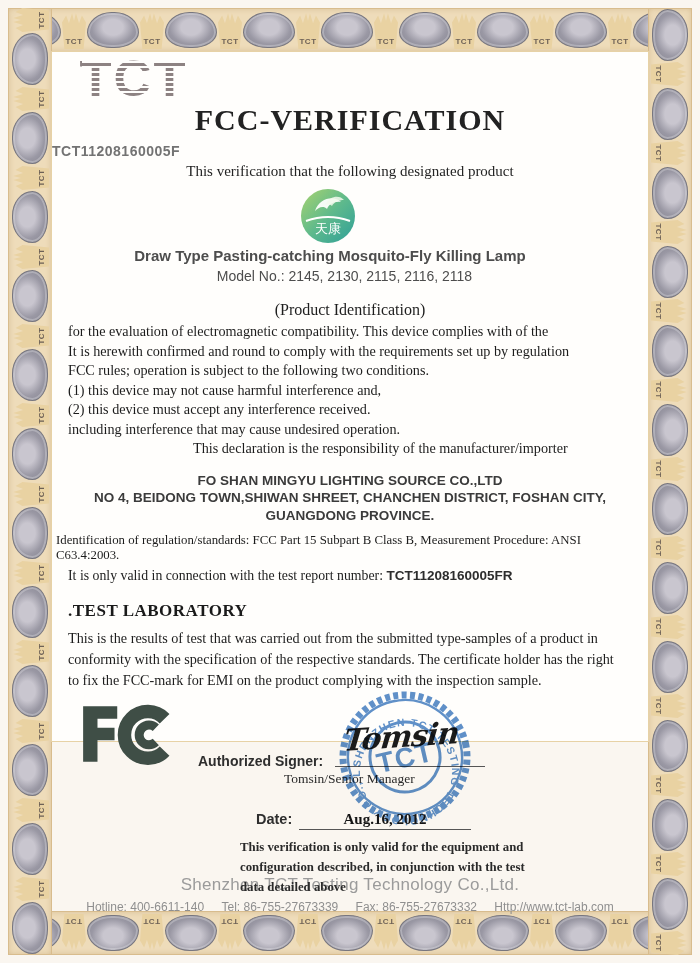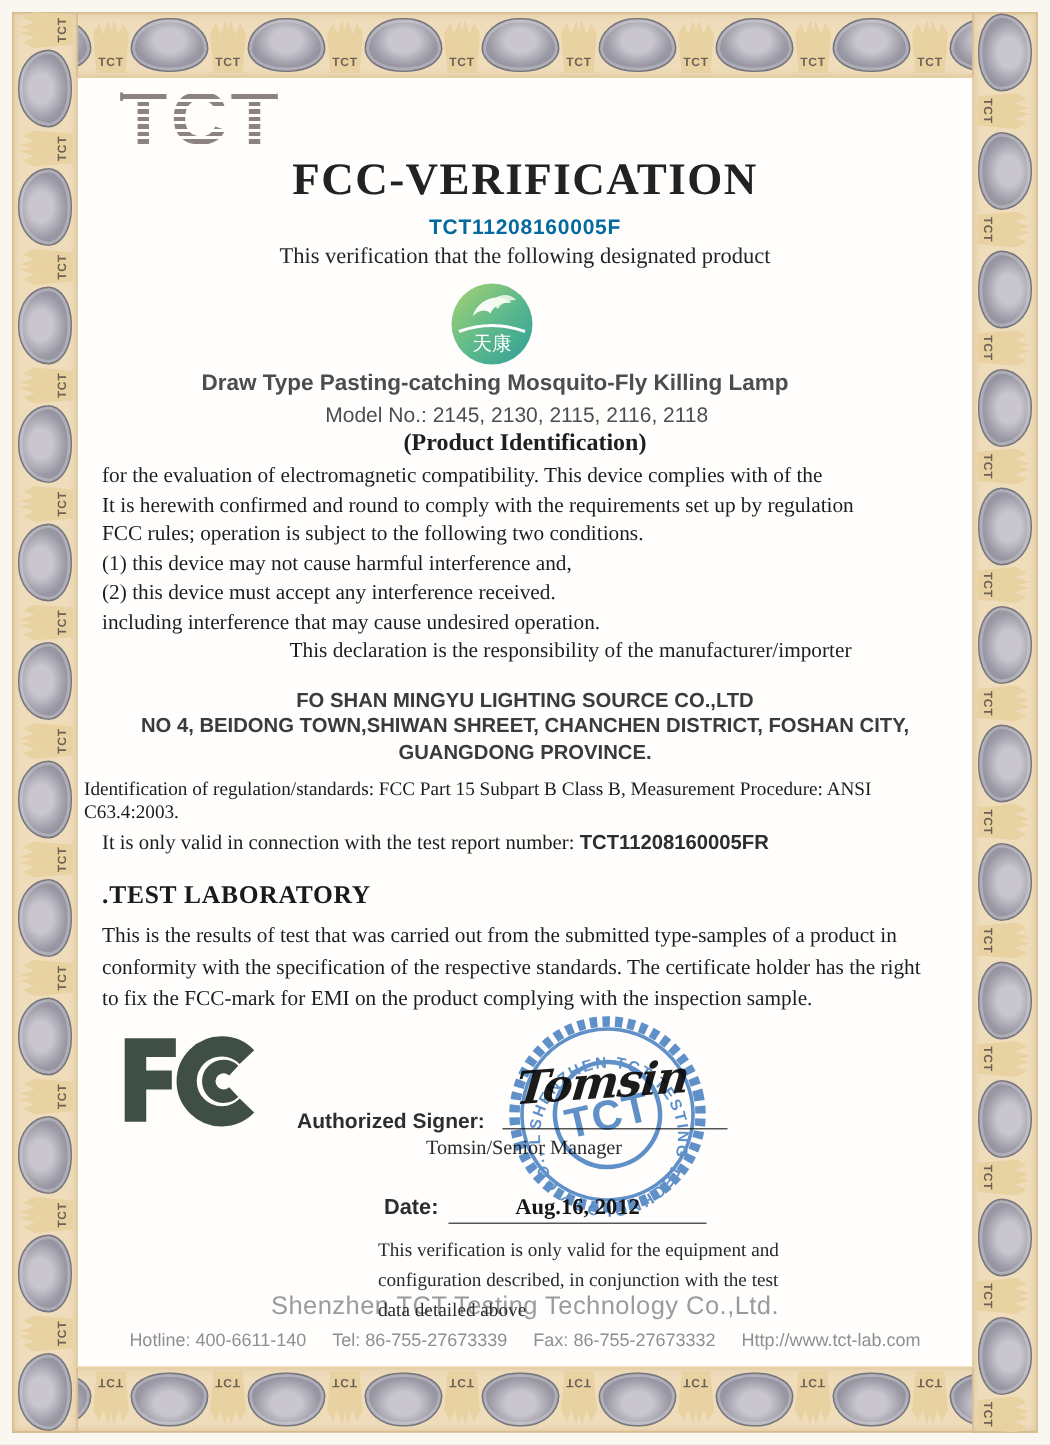--- a/index.html
+++ b/index.html
@@ -26,39 +26,39 @@
     box-shadow:inset 0 0 0 2px rgba(255,255,255,.25);
   }
   .b-crown{
     width:24px;height:38px;background:#e9d2a2;
     clip-path:polygon(10% 100%,0 30%,17% 12%,29% 32%,42% 6%,50% 26%,58% 6%,71% 32%,83% 12%,100% 30%,90% 100%);
     display:flex;align-items:flex-end;justify-content:center;padding-bottom:3px;box-sizing:border-box;
     color:#6d6156;font:700 8px "Liberation Sans",sans-serif;letter-spacing:.5px;
   }
   
   .content{
-    position:absolute;left:52px;top:52px;width:596px;height:859px;
+    position:absolute;left:52px;top:52px;width:596px;height:689px;
     background:#fffefc;outline:1px solid #e7d2a6;box-sizing:border-box;
   }
   
   .tct-logo{position:relative;display:inline-block;margin:6px 0 0 30px;}
   .tct-logo .txt{
     font:700 50px/0.86 "Liberation Sans",sans-serif;letter-spacing:2px;
     color:#8d8282;transform:scaleX(1.05);display:inline-block;
   }
   .tct-logo::after{content:"";position:absolute;inset:0;
     background:repeating-linear-gradient(to bottom,transparent 0 3px,#fffefc 3px 5px);}
   .title{margin-top:2px;text-align:center;font-size:30px;font-weight:700;letter-spacing:1px;color:#222;}
-  .cert-no{margin-top:6px;text-align:center;font:700 14px "Liberation Sans",sans-serif;color:#0369a1;letter-spacing:.5px;}
+  .cert-no{margin-top:6px;text-align:left;font:700 14px "Liberation Sans",sans-serif;color:#737373;letter-spacing:.5px;}
   .intro{margin-top:4px;text-align:center;font-size:15px;color:#242424;}
   .glogo-wrap{margin:8px 0 0 248px;width:56px;height:56px;}
   .prod-block{text-align:center;padding-right:40px;font-family:"Liberation Sans",sans-serif;color:#4d4d4d;}
   .prod-name{margin-top:3px;font-weight:700;font-size:15px;}
   .prod-model{margin-top:4px;font-weight:400;font-size:14px;padding-left:29px;}
-  .pid-head{margin-top:3px;text-align:center;font-size:16px;color:#1e1e1e;font-weight:bold;}
+  .pid-head{margin-top:17px;text-align:center;font-size:16px;color:#1e1e1e;}
   .body-pad{padding:0 16px;}
   .para{margin-top:3px;}
   .para div{font-size:14.2px;line-height:19.5px;color:#1c1c1c;}
   .declaration{font-size:14.2px;line-height:20px;padding-left:125px;}
   .company{margin-top:13px;text-align:center;font:700 13.5px/17.5px "Liberation Sans",sans-serif;color:#3b3b3b;}
   .reg-line{margin-top:9px;padding:0 4px;font-size:12.8px;color:#1c1c1c;}
   .report-line{margin-top:5px;padding:0 16px;font-size:13.8px;color:#1c1c1c;}
   .report-line b{font:700 13.5px "Liberation Sans",sans-serif;color:#2d2d2d;}
   .lab-head{margin:17px 0 0 16px;font-size:17px;font-weight:700;letter-spacing:.5px;color:#1a1a1a;}
   .lab-para{margin-top:7px;}
@@ -72,21 +72,21 @@
     position:absolute;left:292px;top:22px;
     font:700 italic 30px "DejaVu Serif",serif;color:#1b1b1b;
     transform:rotate(-4deg) skewX(-10deg);letter-spacing:-1px;
   }
   .signer-name{position:absolute;left:232px;top:74px;font-size:13.5px;color:#2a2a2a;}
   .stamp-wrap{position:absolute;left:283px;top:-10px;width:140px;height:140px;
     transform:rotate(-13deg);opacity:.88;mix-blend-mode:multiply;}
   .date-label{position:absolute;left:204px;top:114px;font:700 14.5px "Liberation Sans",sans-serif;color:#2e2e2e;}
   .date-line{position:absolute;left:247px;top:78px;width:172px;height:54px;border-bottom:1.5px solid #555;text-align:center;}
   .date-value{position:absolute;left:0;right:0;top:36px;font-weight:700;font-size:15px;color:#151515;}
-  .note{position:absolute;left:200px;top:140px;}
+  .note{position:absolute;left:188px;top:140px;font-weight:bold;}
   .note div{font-size:12.8px;line-height:20px;color:#2a2a2a;}
   
   .footer{text-align:center;}
   .footer-company{font:400 17px "Liberation Sans",sans-serif;color:#9b9b9b;letter-spacing:.3px;}
   .footer-contacts{margin-top:5px;font:400 12px "Liberation Sans",sans-serif;color:#8f8f8f;}
   .footer-contacts span{margin:0 7px;}
 </style>
 </head>
 <body>
 

